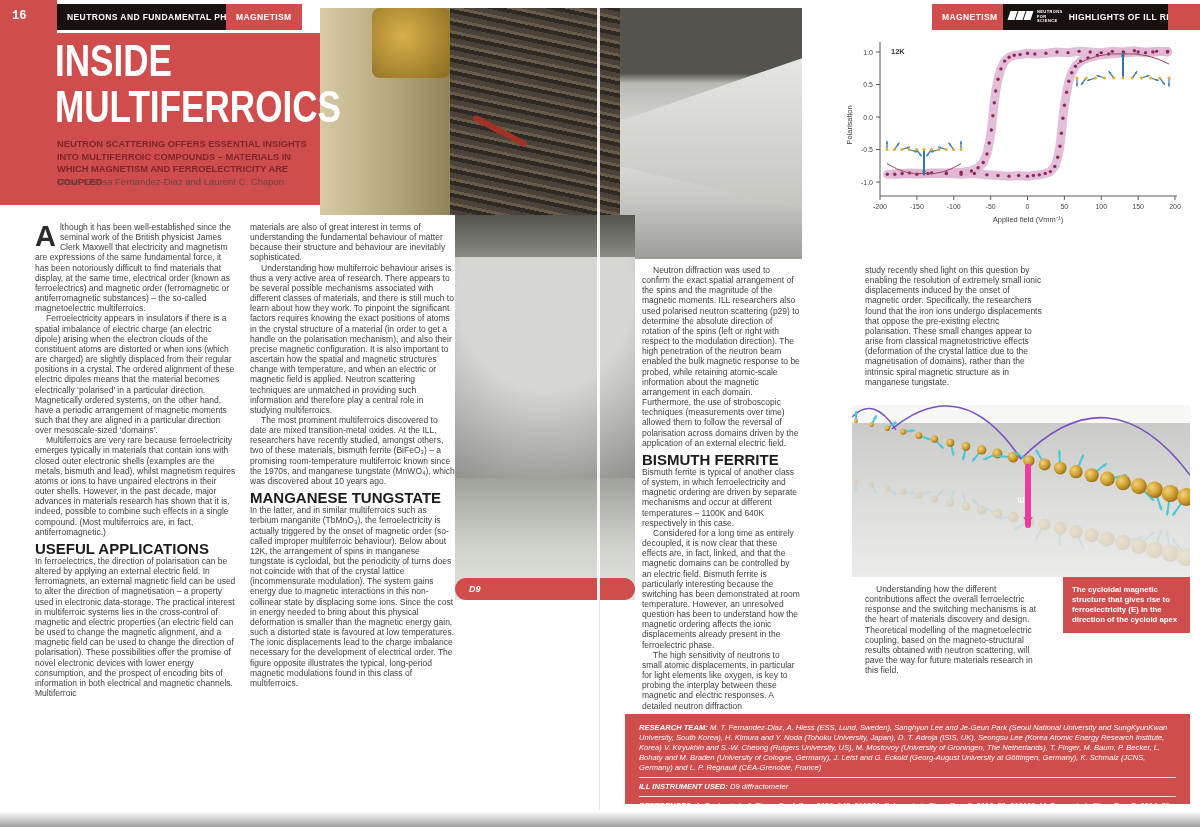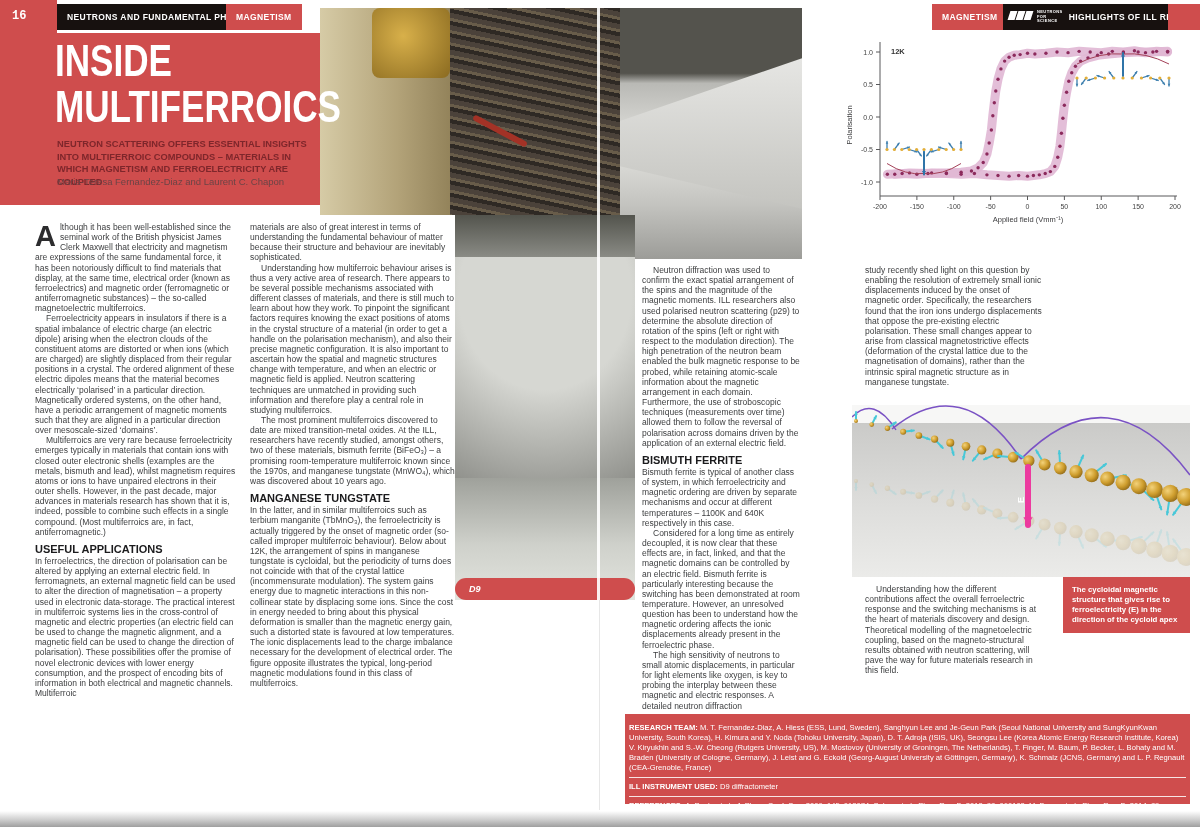--- a/index.html
+++ b/index.html
@@ -24,27 +24,27 @@
   .authors{left:57px;top:176px;width:250px;color:#6b4446;font-size:9.5px;}
   
   .photo{left:320px;top:8px;width:482px;height:592px;background:#8b8b87;
          clip-path:polygon(0 0,482px 0,482px 251px,315px 251px,315px 592px,135px 592px,135px 207px,0 207px);}
   .d9bar{left:135px;top:570px;width:180px;height:22px;background:#cf4d4d;color:#fff;
          font-size:9px;font-style:italic;font-weight:bold;line-height:22px;padding-left:14px;box-sizing:border-box;border-radius:11px;}
   
   .body-text{font-size:8.5px;line-height:10.15px;color:#3f4042;}
   .body-text p{margin:0;}
   .body-text p.ind{text-indent:11px;}
-  .sub-head{font-size:11px;font-weight:bold;color:#1b1b1d;margin:7px 0 2px 0;}
+  .sub-head{font-size:15px;font-weight:bold;color:#1b1b1d;margin:7px 0 2px 0;}
   .dropcap{float:left;font-size:29px;line-height:25px;font-weight:bold;color:#2c2c2e;padding:2px 4px 0 0;}
   
   .caption-box{left:1063px;top:577px;width:127px;background:#cf4d4d;color:#fff;font-size:7.8px;
                font-weight:bold;line-height:10px;padding:8px 9px;box-sizing:border-box;}
   .research-box{left:625px;top:714px;width:565px;height:90px;background:#cf4d4d;color:#fff;
-                font-size:7.6px;line-height:10px;padding:9px 4px;box-sizing:border-box;}
+                font-size:7.6px;line-height:10px;padding:9px 14px;box-sizing:border-box;font-style:italic;}
   .research-box .rule{height:1px;background:rgba(255,255,255,.85);margin:4px 0;}
   .lbl{font-weight:bold;}
   
   .gutter-top{left:597px;top:8px;width:3px;height:592px;background:rgba(255,255,255,.9);}
   .gutter-bottom{left:599px;top:600px;width:1px;height:210px;background:#e7e7e7;}
   .bottom-strip{left:0;top:811px;width:1200px;height:16px;
                 background:linear-gradient(180deg,#ffffff 0%,#cdcdcd 55%,#9f9f9f 100%);}
   .red-sliver-right{background:#cf4d4d;}
   svg text{font-family:"Liberation Sans",sans-serif;}
 </style>

